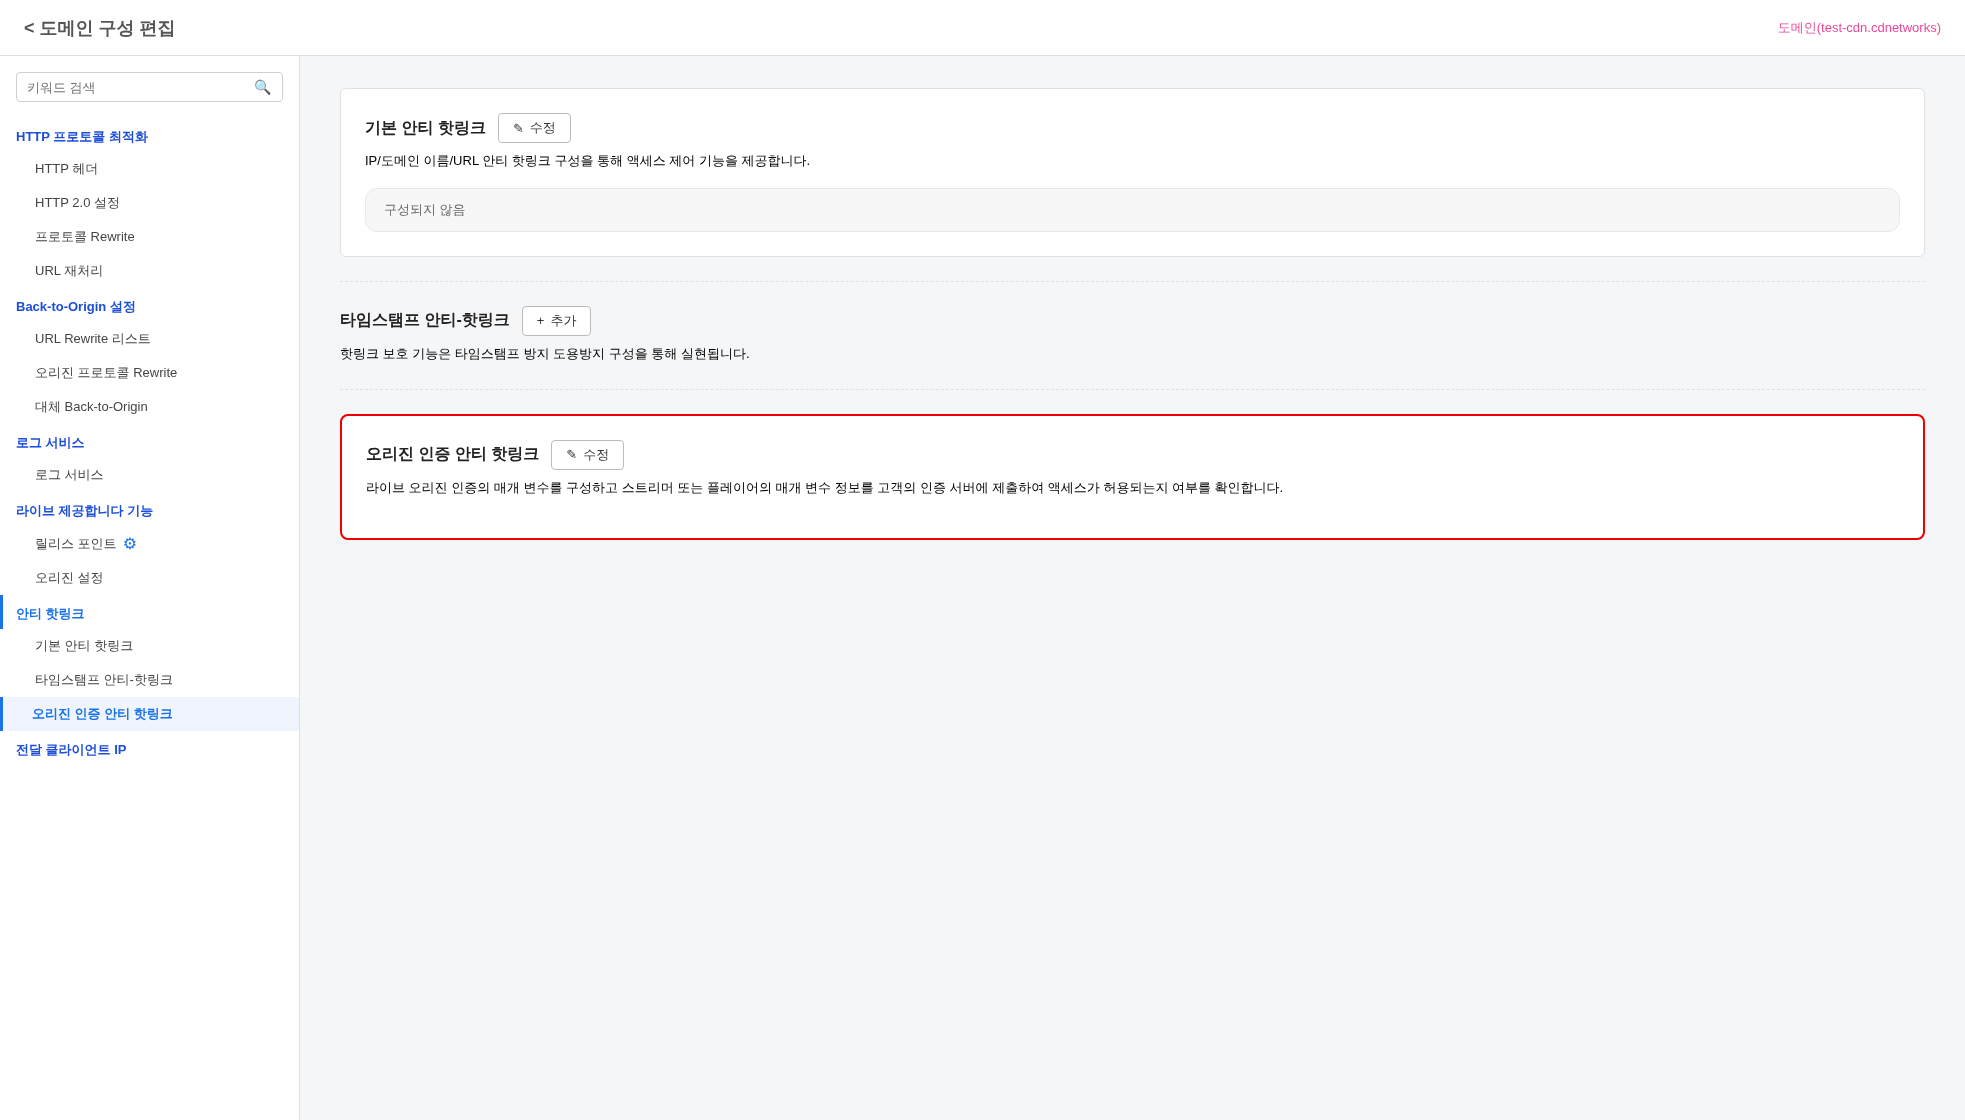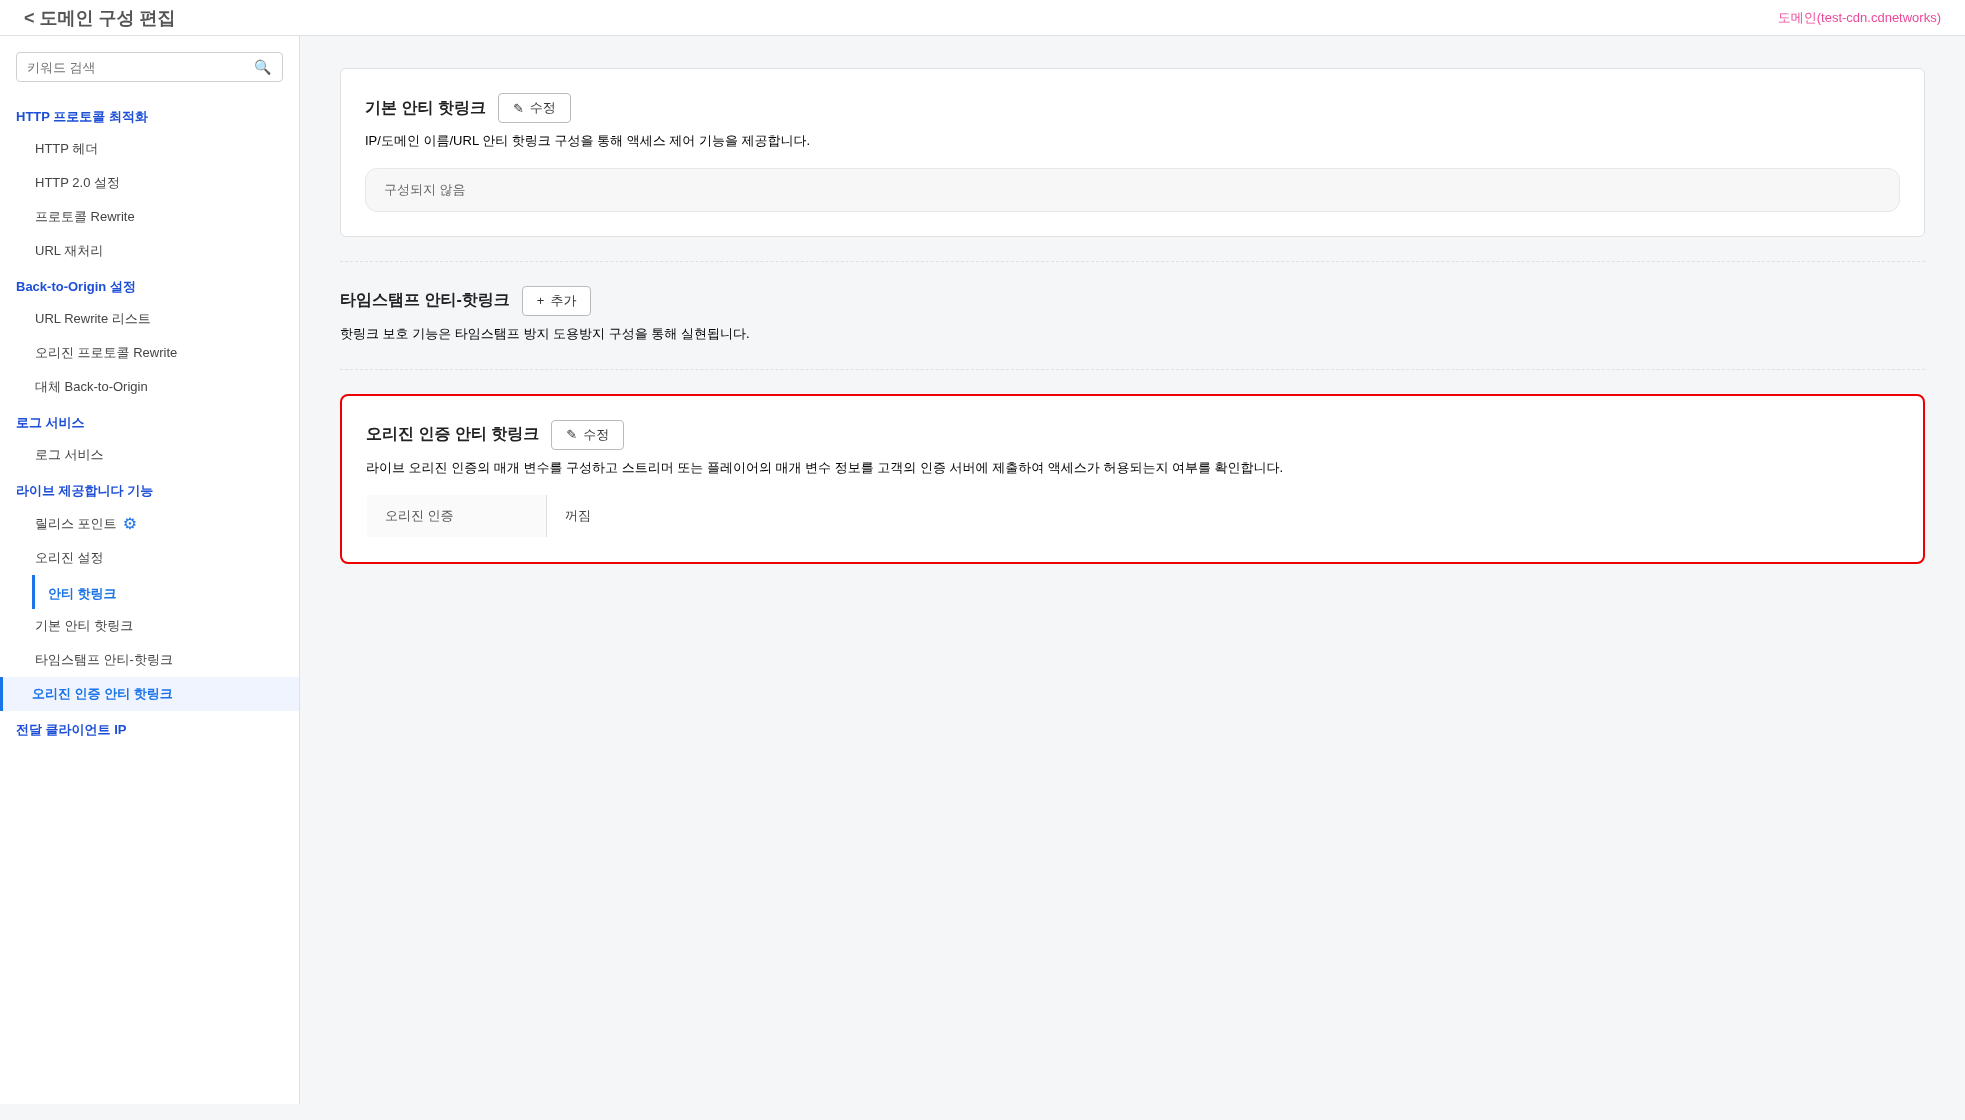--- a/index.html
+++ b/index.html
@@ -7,21 +7,21 @@
       font-family: -apple-system, BlinkMacSystemFont, "Segoe UI", "Malgun Gothic", "Apple SD Gothic Neo", sans-serif;
       background: #f5f6f8;
       color: #333;
       font-size: 14px;
     }
 
     
     .top-header {
       background: #fff;
       border-bottom: 1px solid #e0e0e0;
-      height: 36px;
+      height: 56px;
       display: flex;
       align-items: center;
       justify-content: space-between;
       padding: 0 24px;
     }
     .top-header-left {
       display: flex;
       align-items: center;
       gap: 8px;
       font-size: 16px;
@@ -252,21 +252,21 @@
     <div class="sidebar-group-label">로그 서비스</div>
     <div class="sidebar-item">로그 서비스</div>
 
     <div class="sidebar-group-label">라이브 제공합니다 기능</div>
     <div class="sidebar-item">
       <span>릴리스 포인트</span>
       <span class="gear-icon">⚙</span>
     </div>
     <div class="sidebar-item">오리진 설정</div>
 
-    <div class="sidebar-group-label" style="color:#1a73e8; border-left:3px solid #1a73e8; padding-left:13px;margin-left:32px;">안티 핫링크</div>
+    <div class="sidebar-group-label" style="color:#1a73e8; border-left:3px solid #1a73e8; padding-left:13px;">안티 핫링크</div>
     <div class="sidebar-item">기본 안티 핫링크</div>
     <div class="sidebar-item">타임스탬프 안티-핫링크</div>
     <div class="sidebar-item active-section">오리진 인증 안티 핫링크</div>
 
     <div class="sidebar-group-label">전달 클라이언트 IP</div>
 
   </div>
 
   <div class="content-area">
 
@@ -299,24 +299,16 @@
 
     <div class="section-card highlighted">
       <div class="section-header">
         <span class="section-title">오리진 인증 안티 핫링크</span>
         <button class="edit-btn">
           <span>✎</span>
           <span>수정</span>
         </button>
       </div>
       <p class="section-description">라이브 오리진 인증의 매개 변수를 구성하고 스트리머 또는 플레이어의 매개 변수 정보를 고객의 인증 서버에 제출하여 액세스가 허용되는지 여부를 확인합니다.</p>
-      <table class="info-table">
-        <tbody>
-            <tr>
-          <td>오리진 인증</td>
-          <td>꺼짐</td>
-        </tr>
-      </tbody>
-        </table>
     </div>
 
   </div>
 </div>
 
 </body></html>

